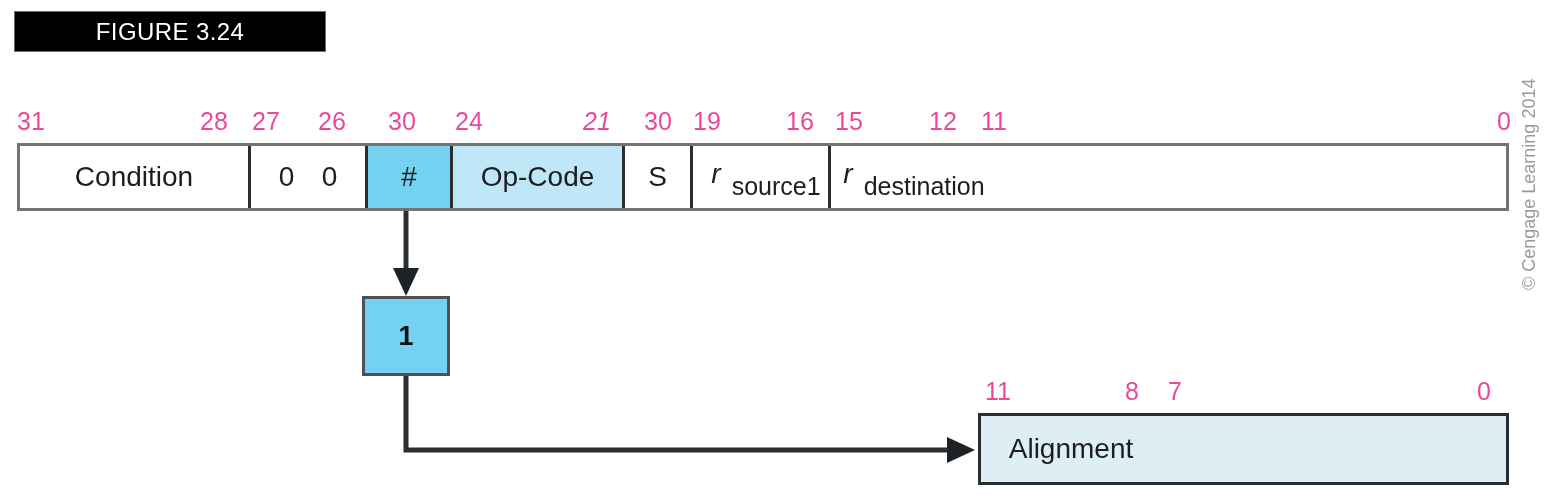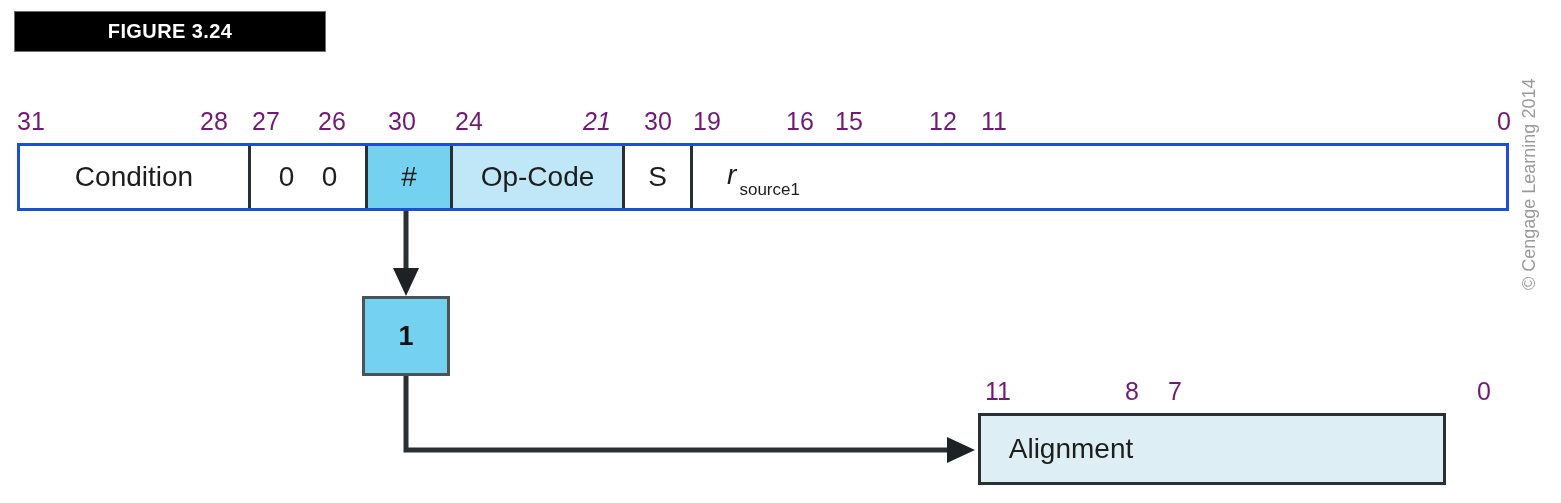--- a/index.html
+++ b/index.html
@@ -28,51 +28,51 @@
     width: 312px; height: 41px;
     background: #000000;
     border: 1px solid #6d6d6d;
     box-sizing: border-box;
     display: flex;
     align-items: center;
     justify-content: center;
   }
   #figure-label-text {
     color: #ffffff;
-    font-size: 20px;
-    font-weight: bold;
+    font-size: 24px;
+    font-weight: normal;
     letter-spacing: 0.4px;
     font-family: "Liberation Sans", sans-serif;
   }
   #figure-title-text {
     position: absolute;
     left: 368px; top: 16px;
     font-size: 30px;
     font-weight: normal;
     color: #181818;
     white-space: nowrap;
     font-family: "Liberation Sans", sans-serif;
   }
 
   
   .bit-tick {
     position: absolute;
     font-size: 25px;
-    color: #701a75;
+    color: #ec4899;
     font-family: "Liberation Sans", sans-serif;
     white-space: nowrap;
     line-height: 1;
   }
 
   
   #instruction-bar {
     position: absolute;
     left: 17px; top: 143px;
     width: 1492px; height: 68px;
-    border: 3px solid #1d4ed8;
+    border: 3px solid #737373;
     box-sizing: border-box;
     display: flex;
     background: #ffffff;
   }
   .field {
     position: relative;
     box-sizing: border-box;
     border-right: 3px solid #2a2f33;
     display: flex;
     align-items: center;
@@ -94,25 +94,25 @@
     align-items: center;
     justify-content: space-around;
     padding: 0 14px;
     box-sizing: border-box;
   }
   .zero-pair span { font-size: 28px; }
 
   .reg-label { font-style: italic; font-size: 28px; }
   .reg-sub {
     font-style: normal;
-    font-size: 17px;
+    font-size: 25px;
     vertical-align: sub;
     position: relative;
     top: 5px;
-    left: 3px;
+    left: 11px;
   }
 
   
   #one-box {
     position: absolute;
     left: 362px; top: 296px;
     width: 88px; height: 80px;
     background: #74d2f0;
     border: 3px solid #4c5357;
     box-sizing: border-box;
@@ -129,21 +129,21 @@
     position: absolute;
     left: 0; top: 0;
     width: 1561px; height: 503px;
     pointer-events: none;
   }
 
   
   #operand2-bar {
     position: absolute;
     left: 978px; top: 413px;
-    width: 468px; height: 72px;
+    width: 531px; height: 72px;
     border: 3px solid #2a2f33;
     box-sizing: border-box;
     display: flex;
     background: #ddeff5;
   }
   #operand2-bar .field { font-size: 28px; }
 
   
   #copyright-text {
     position: absolute;
@@ -198,20 +198,23 @@
     </div>
     <div class="field blue-light" style="width: 172px; flex: 0 0 172px;">
       <span>Op-Code</span>
     </div>
     <div class="field white" style="width: 68px; flex: 0 0 68px;">
       <span>S</span>
     </div>
     <div class="field white" style="width: 138px; flex: 0 0 138px;">
       <span class="reg-label">r<span class="reg-sub">source1</span></span>
     </div>
+    <div class="field white" style="width: 155px; flex: 0 0 155px;">
+      <span class="reg-label">r<span class="reg-sub">destination</span></span>
+    </div>
   </div>
 
 <div id="one-box">
   <span>1</span>
 </div>
 
 <svg id="connector-svg" viewBox="0 0 1561 503" xmlns="http://www.w3.org/2000/svg">
 
   <line x1="406" y1="211" x2="406" y2="283" stroke="#2a2f33" stroke-width="5"></line>
   <polygon points="406,296 393,268 419,268" fill="#1d2225"></polygon>

